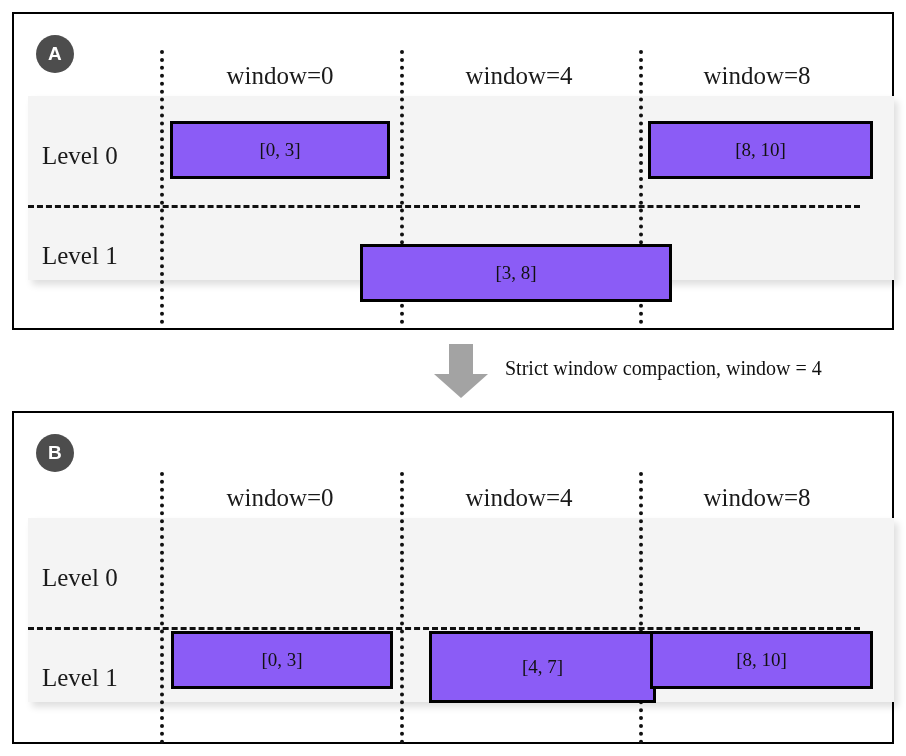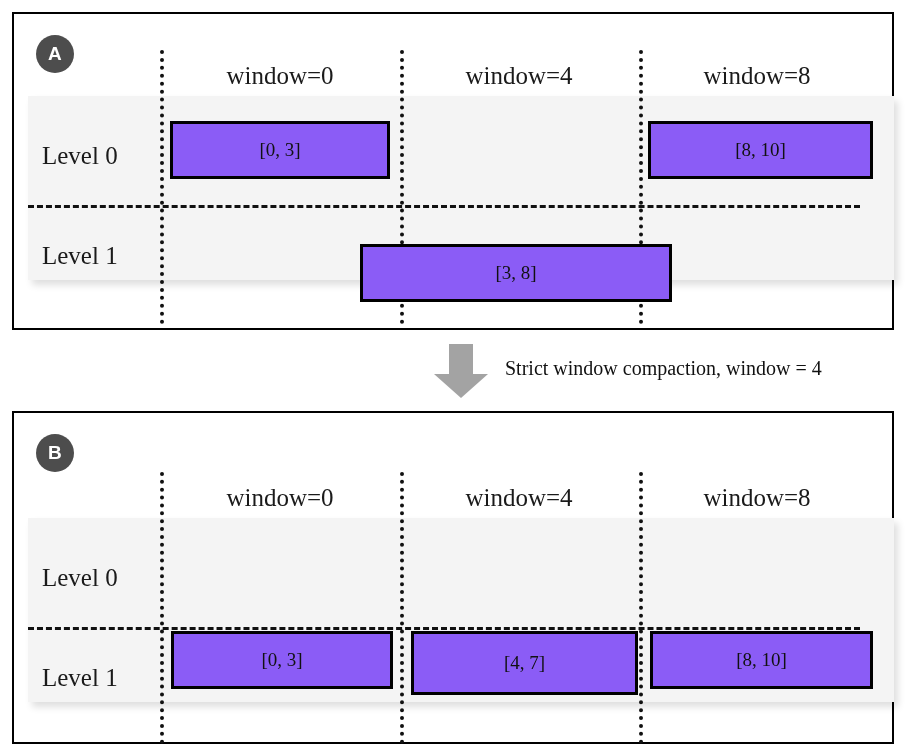--- a/index.html
+++ b/index.html
@@ -177,18 +177,18 @@
 
     <div class="window-label" style="left:266px; top:71px;">window=0</div>
     <div class="window-label" style="left:505px; top:71px;">window=4</div>
     <div class="window-label" style="left:743px; top:71px;">window=8</div>
 
     <div class="row-label" style="left:28px; top:151px;">Level 0</div>
     <div class="row-label" style="left:28px; top:251px;">Level 1</div>
 
     <div class="interval-box" style="left:157px; top:218px; width:222px; height:58px;">[0, 3]</div>
 
-    <div class="interval-box" style="left:397px; top:218px; width:227px; height:64px;">[4, 7]</div>
+    <div class="interval-box" style="left:415px; top:218px; width:227px; height:72px;">[4, 7]</div>
 
     <div class="interval-box" style="left:636px; top:218px; width:223px; height:58px;">[8, 10]</div>
   </div>
 
 </div>
 
 </body></html>

